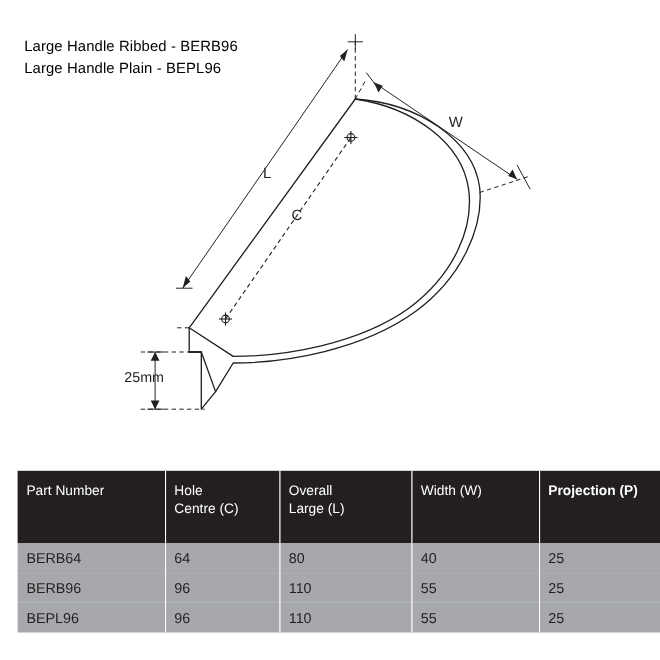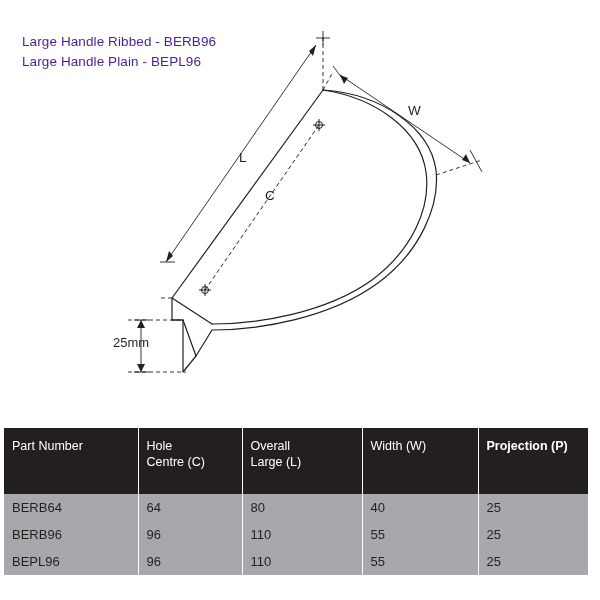--- a/index.html
+++ b/index.html
@@ -22,21 +22,21 @@
   }
   
   .titles {
     position: absolute;
     left: 22px;
     top: 32px;
     line-height: 1.45;
   }
   .title-line {
     font-size: 13.5px;
-    color: #4c1d95;
+    color: #000000;
     letter-spacing: 0.1px;
     white-space: nowrap;
   }
   
   .drawing {
     position: absolute;
     left: 0;
     top: 0;
     width: 600px;
     height: 410px;
@@ -45,21 +45,21 @@
     position: absolute;
     font-size: 13.5px;
     color: #231f20;
   }
   .dim-label.small {
     font-size: 13px;
   }
   
   .table-wrap {
     position: absolute;
-    left: 4px;
+    left: 16px;
     top: 428px;
     width: 584px;
   }
   table.spec {
     border-collapse: collapse;
     width: 584px;
     table-layout: fixed;
   }
   table.spec th {
     background: #231f20;

